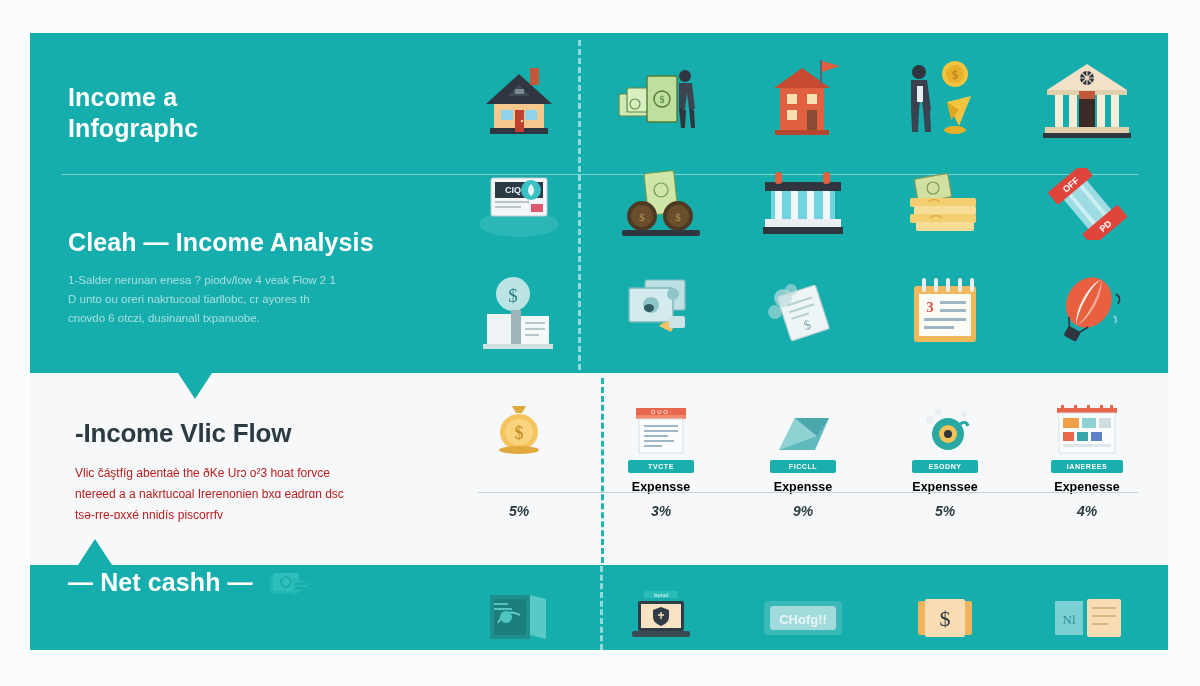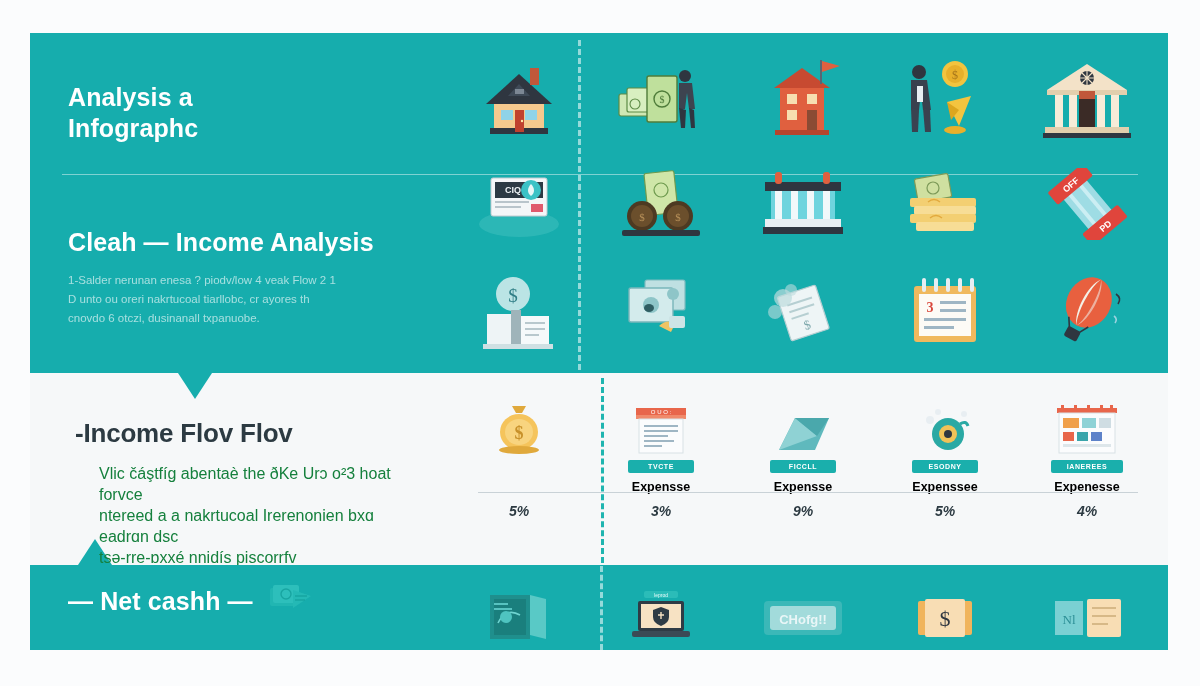--- a/index.html
+++ b/index.html
@@ -90,34 +90,33 @@
     top: 418px;
   }
   #section3-block .heading {
     font-size: 26px;
     font-weight: 700;
     color: #2c3a42;
     letter-spacing: -0.2px;
     margin-bottom: 14px;
   }
   #section3-block .body {
-    font-size: 16px;
+    font-size: 12px;
     line-height: 21px;
-    color: #15803d;
+    color: #b91c1c;
     max-width: 320px;
-    margin-left: 24px;
   }
 
   
   #section4-block {
     position: absolute;
     left: 68px;
-    top: 580px;
+    top: 568px;
     display: flex;
-    align-items: flex-end;
+    align-items: flex-start;
     gap: 14px;
   }
   #section4-block .heading {
     font-size: 25px;
     font-weight: 700;
     color: #ffffff;
     letter-spacing: 0.1px;
   }
 
   
@@ -223,21 +222,21 @@
 
 <div id="canvas">
 
   <div class="panel" id="panel-top"></div>
 
   <div class="hrule" id="hrule-1"></div>
 
   <div class="divider" id="divider-top"></div>
 
   <div class="lead" id="title-block">
-    <div class="title-line">Analysis a</div>
+    <div class="title-line">Income a</div>
     <div class="title-line">Infographc</div>
   </div>
 
   <div class="lead" id="section2-block">
     <div class="heading">Cleah — Income Analysis</div>
     <div class="body">
       <div>1-Salder nerunan enesa ?  piodv/low 4 veak  Flow 2 1</div>
       <div>D unto ou  oreri nakrtucoal tiarllobc, cr ayores th</div>
       <div>cnovdo 6 otczi, dusinanall txpanuobe.</div>
     </div>
@@ -470,21 +469,21 @@
       </svg>
     </div>
   </div>
 
   <div class="panel" id="panel-middle"></div>
   <div class="pointer" id="pointer-top"></div>
   <div class="pointer" id="pointer-bottom"></div>
   <div class="divider" id="divider-middle"></div>
 
   <div id="section3-block">
-    <div class="heading">-Income Flov Flov</div>
+    <div class="heading">-Income Vlic Flow</div>
     <div class="body">
       <div>Vlic čáştfíg abentaè the ðKe Urɔ o²3 hoat forvce</div>
       <div>ntereed a  a nakrtucoal  Irerenonien bxɑ eadrɑn dsc</div>
       <div>tsə-rre-ɒxxé nnidís piscorrfv</div>
     </div>
   </div>
 
   <div id="stats-row">
 
     <div class="stat-cell">

